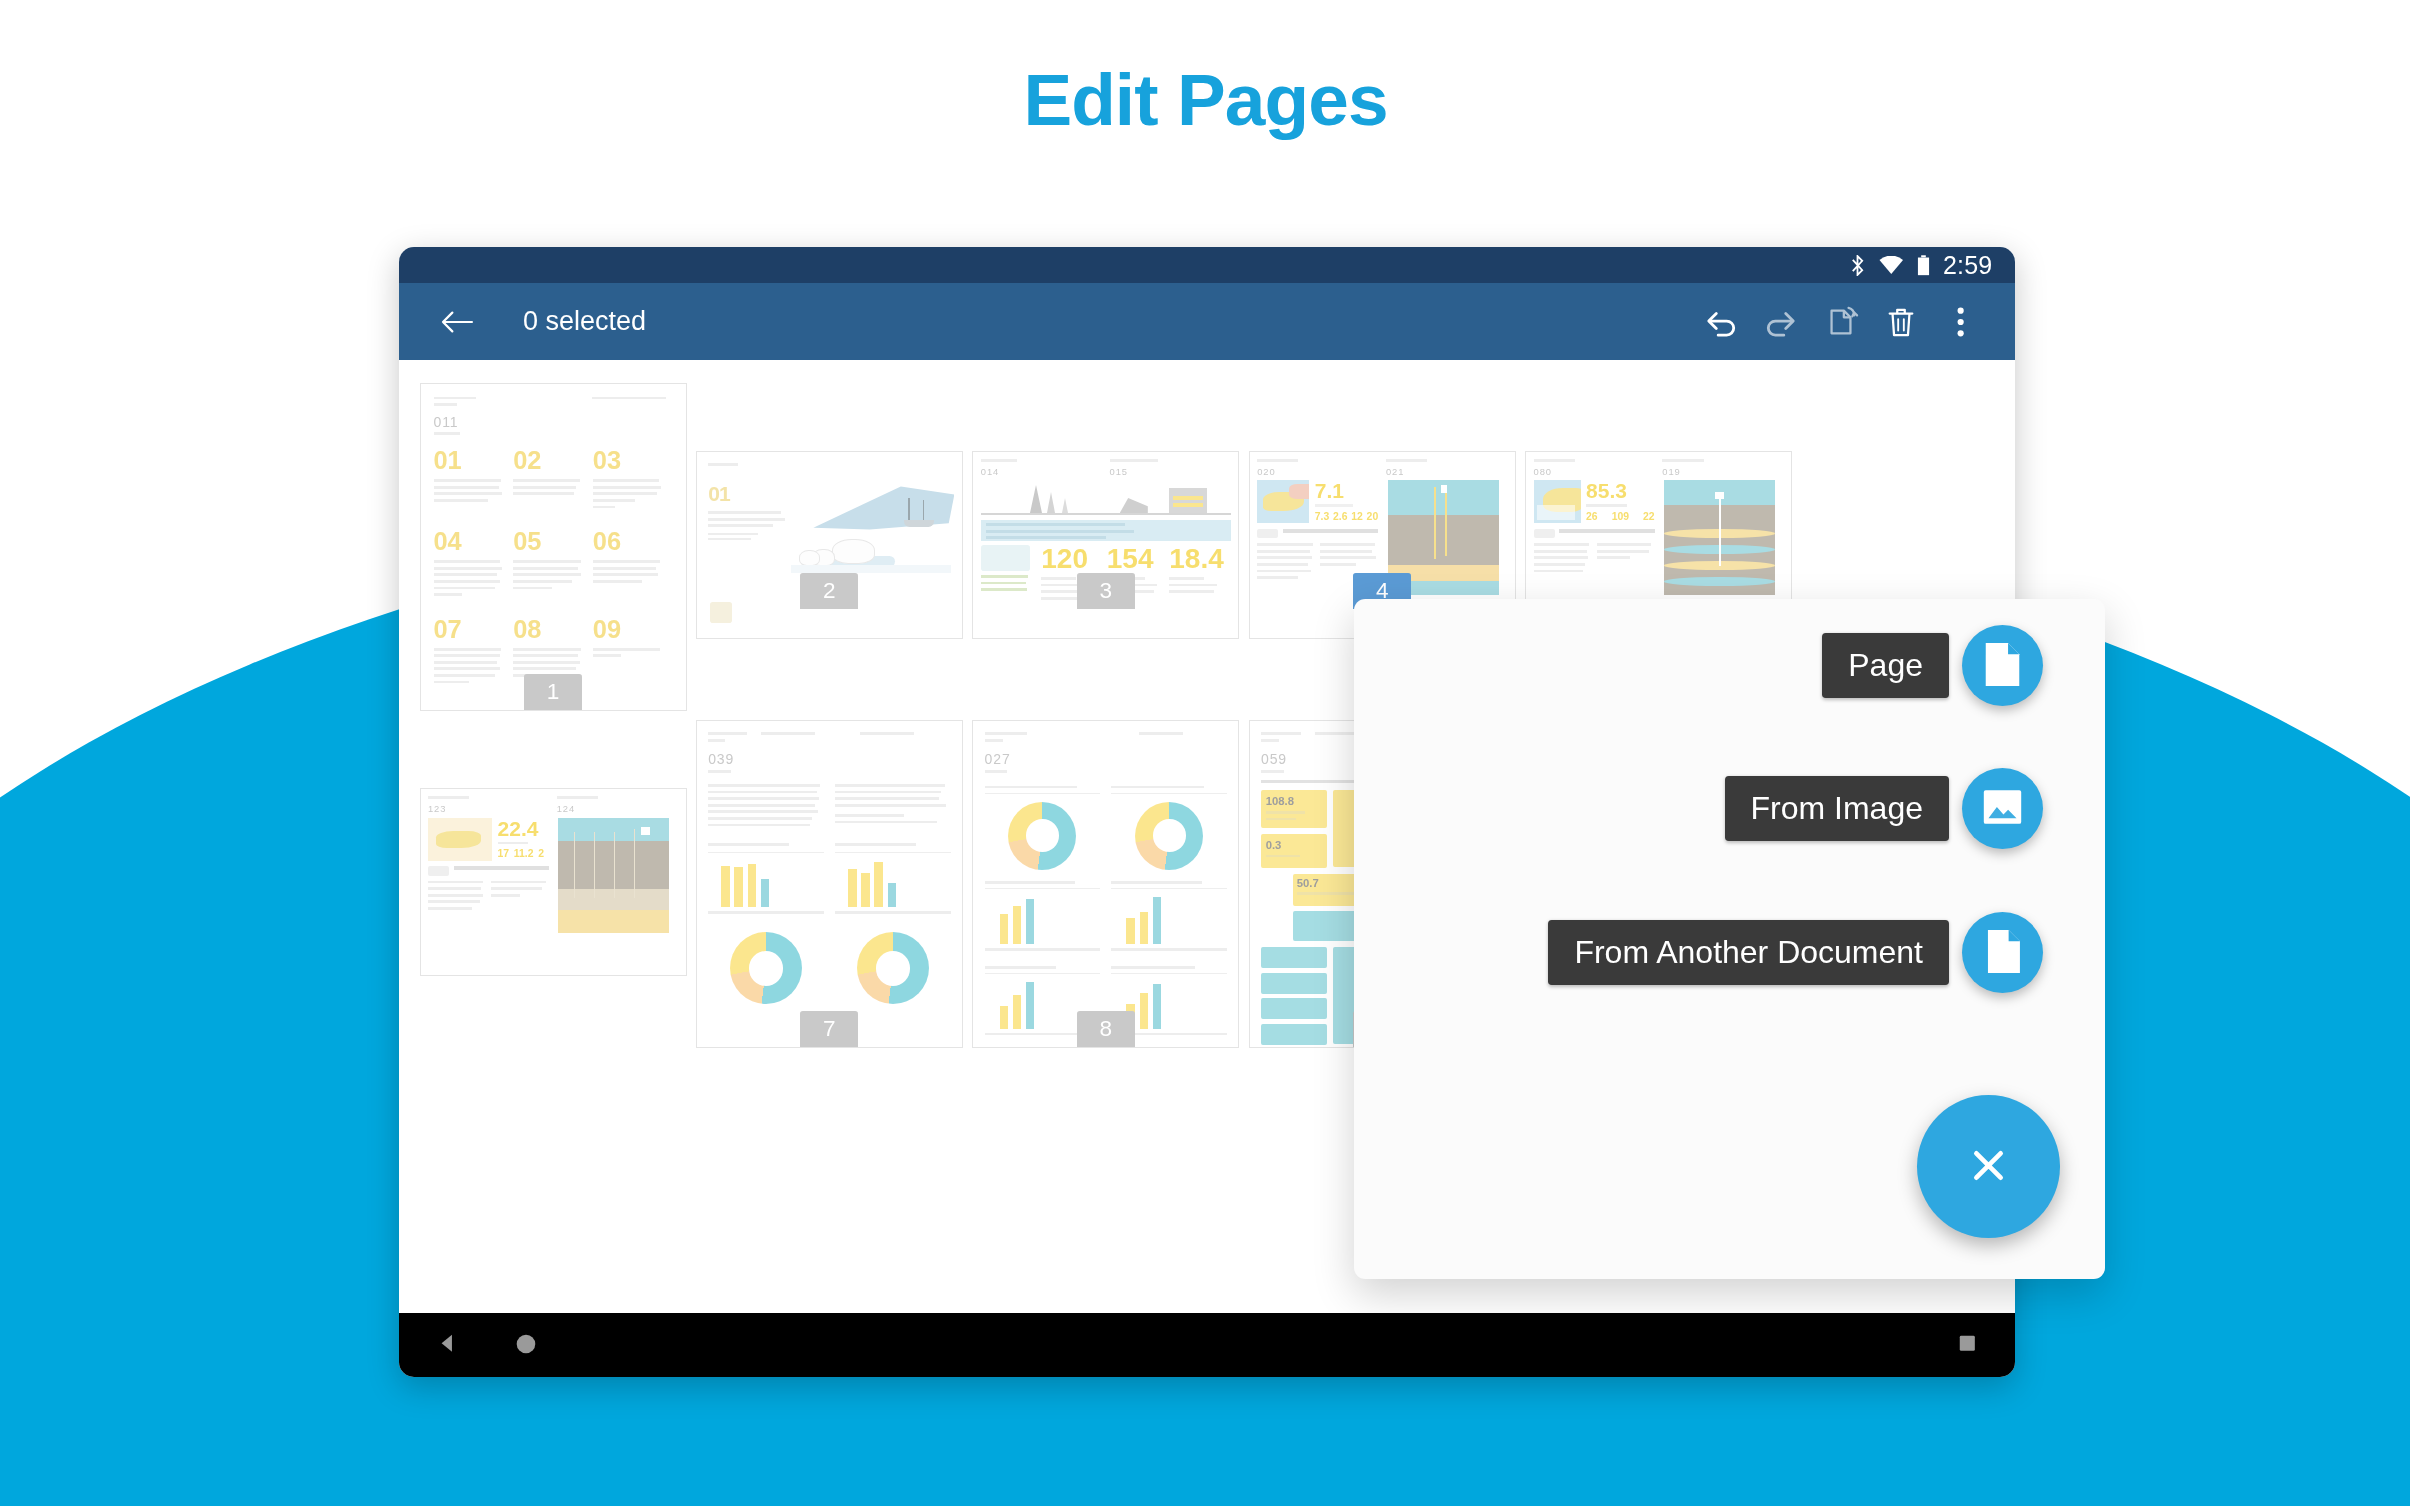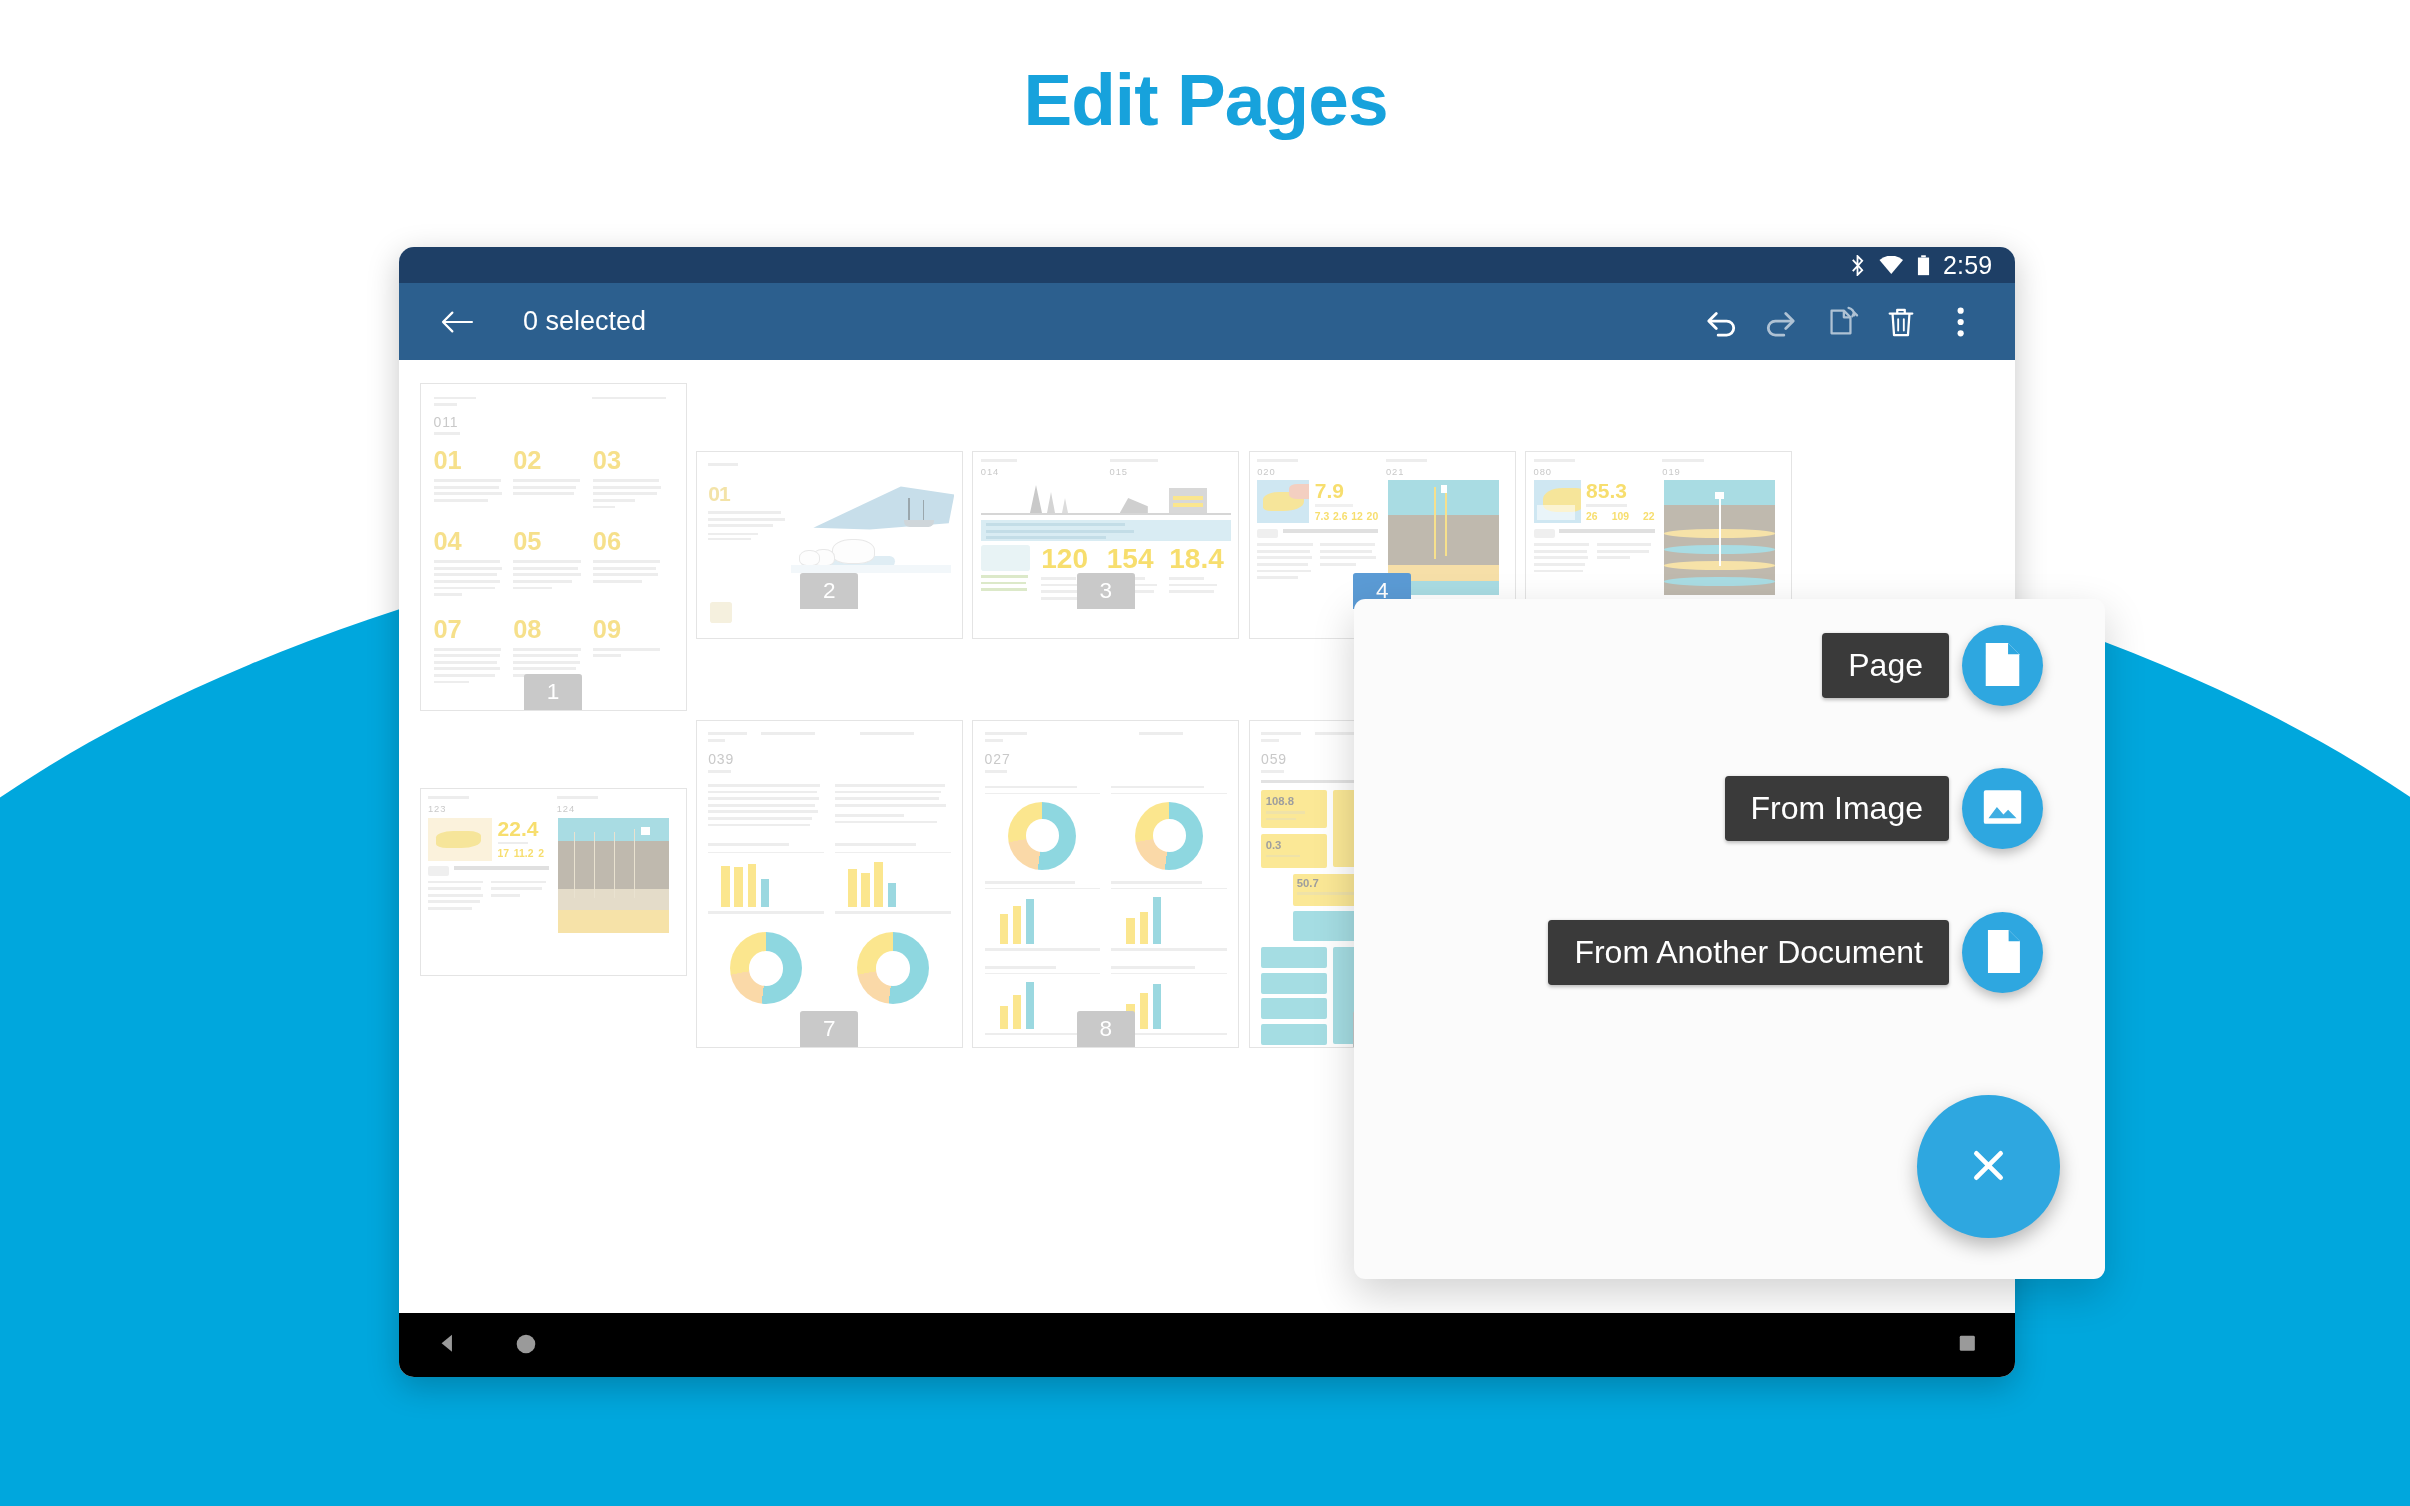--- a/index.html
+++ b/index.html
@@ -479,21 +479,21 @@
                   </div>
               </div>
               <div style="display:flex;gap:9.4px;margin-top:3.8px;">
                 <div style="width:121px;">
                   <div style="display:flex;gap:5.6px;">
                     <div style="width:64px;height:43px;background:#CFE7F2;position:relative;overflow:hidden">
                       <div style="position:absolute;left:5.6px;top:11.3px;width:41px;height:19px;background:#F6E59A;border-radius:40% 30% 50% 20%"></div>
                       <div style="position:absolute;left:32px;top:3.8px;width:28px;height:15px;background:#F3CFC1;border-radius:30%"></div>
                     </div>
                     <div style="flex:1">
-                      <div class="big-num" style="font-size:21px">7.9</div>
+                      <div class="big-num" style="font-size:21px">7.1</div>
                       <div class="txt-line" style="width:60%;margin-top:2.8px;background:#f0f0f0"></div>
                       <div style="display:flex;gap:3.8px;margin-top:4.7px;">
                         <div class="big-num" style="font-size:10.4px">7.3</div>
                           <div class="big-num" style="font-size:10.4px">2.6</div>
                         <div class="big-num" style="font-size:10.4px">12</div>
                           <div class="big-num" style="font-size:10.4px">20</div>
                       </div>
                     </div>
                   </div>
                   <div style="display:flex;gap:4.7px;margin-top:5.6px;">

